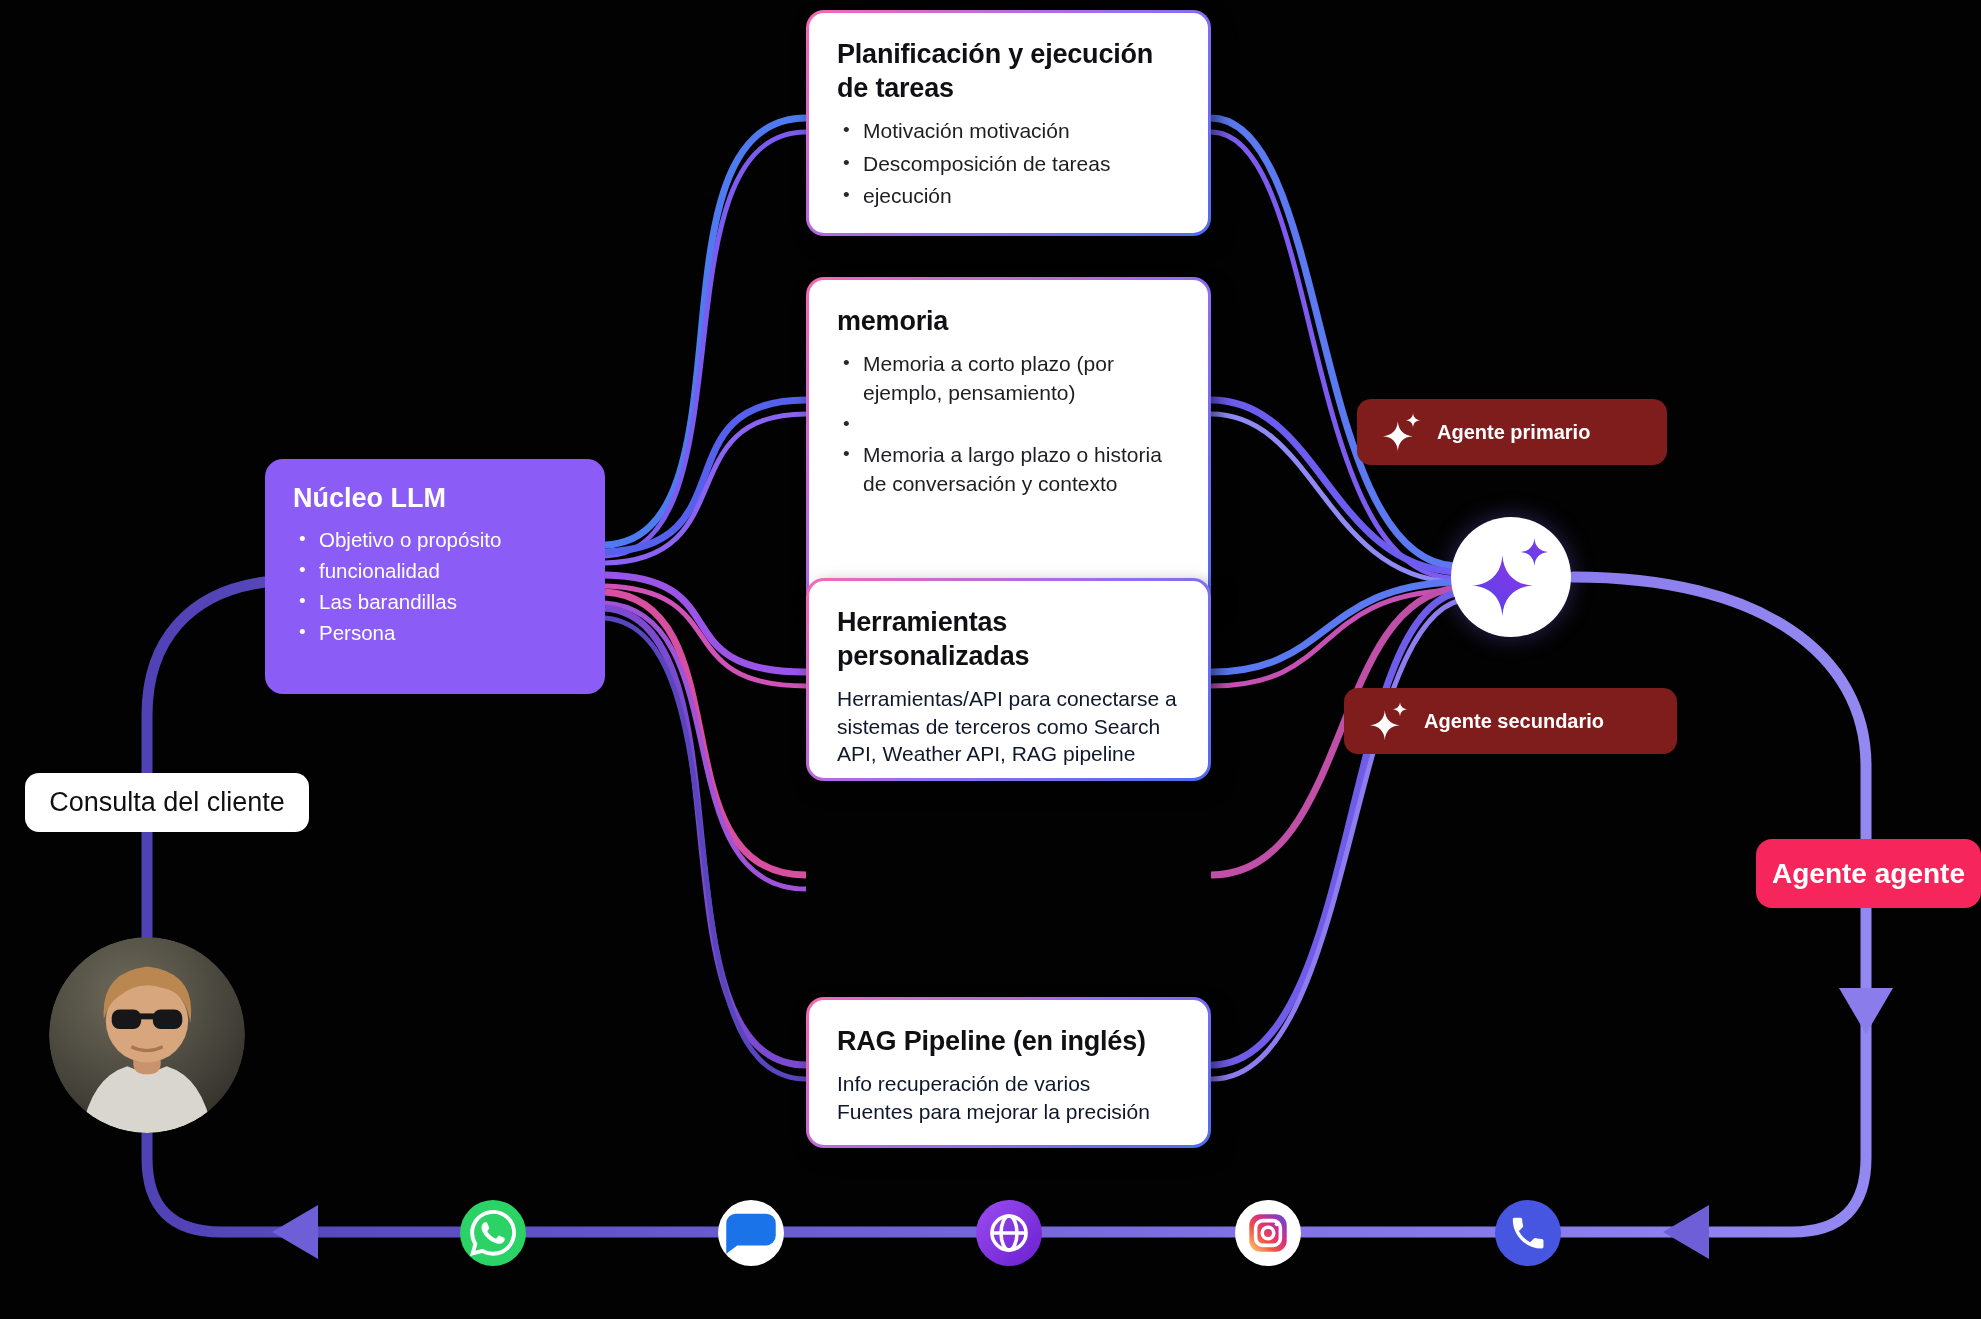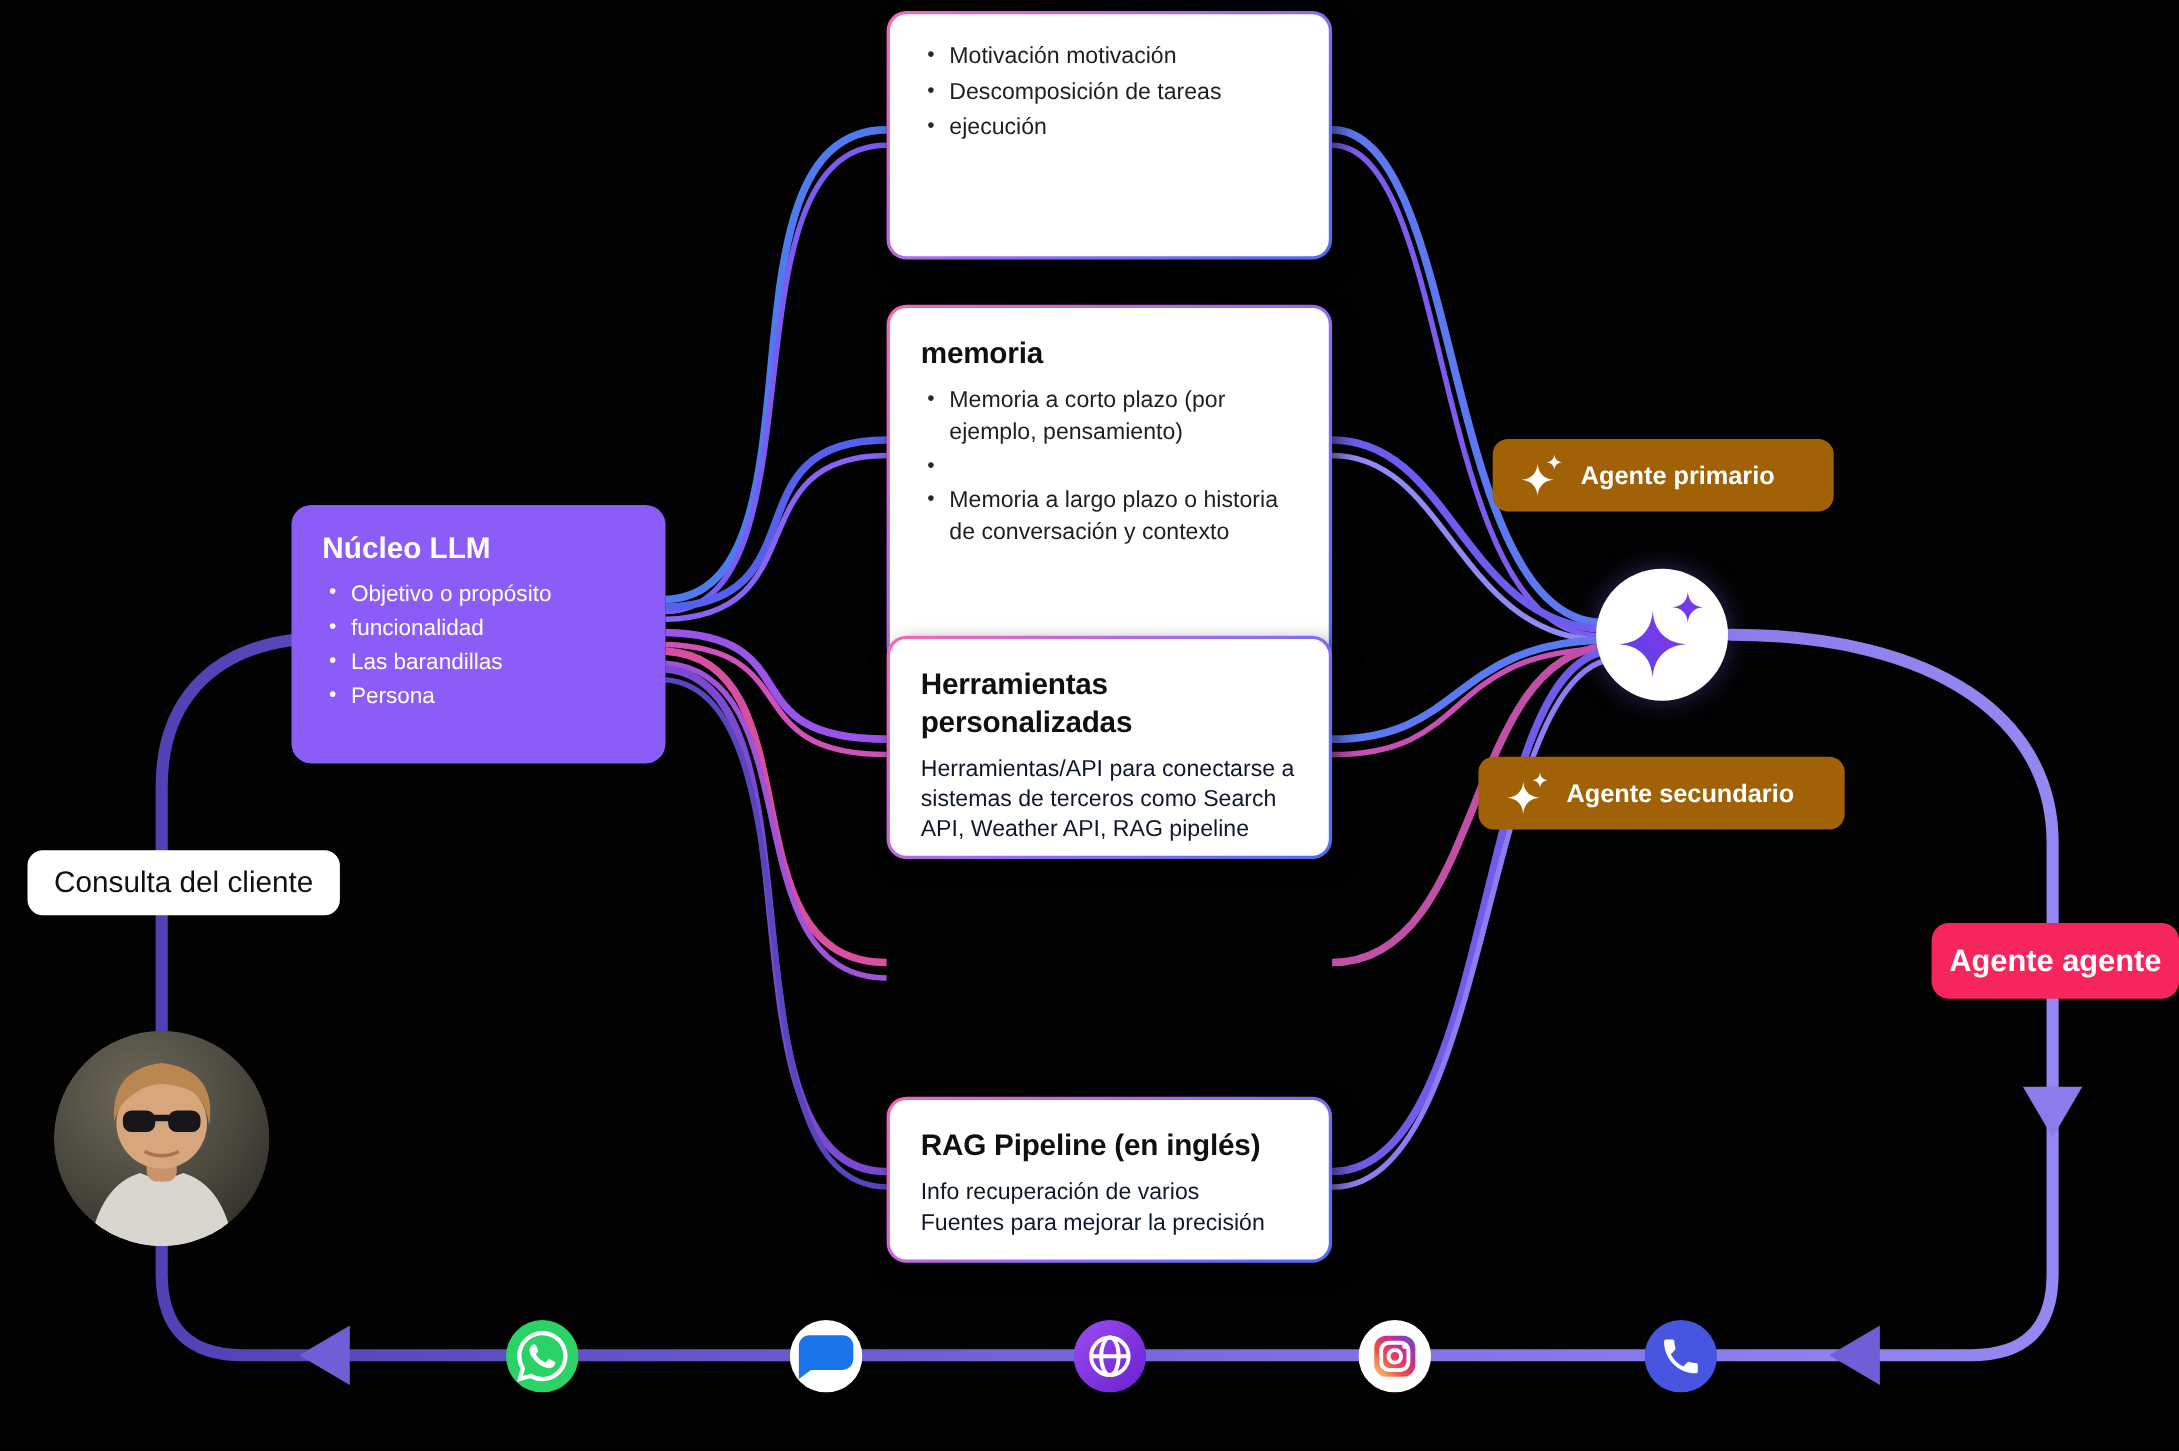--- a/index.html
+++ b/index.html
@@ -26,22 +26,22 @@
   
   .llm-card{position:absolute;left:265px;top:459px;width:340px;height:235px;box-sizing:border-box;
             background:#8b5cf6;border-radius:18px;padding:24px 28px;color:#fff;}
   .llm-title{font-size:27px;font-weight:600;margin-bottom:12px;}
   .llm-card .bullets li{color:#fff;font-size:20.5px;margin-bottom:3px;}
   .llm-card .bullets li::before{color:#fff;}
 
   
   .query-pill{position:absolute;left:25px;top:773px;width:284px;height:59px;background:#fff;border-radius:14px;
               display:flex;align-items:center;justify-content:center;font-size:27px;font-weight:500;color:#101014;}
-  .agent-pill{position:absolute;background:#a16207;border-radius:14px;height:66px;display:flex;align-items:center;
-              gap:16px;padding:0 26px;box-sizing:border-box;color:#fff;font-size:23px;font-weight:700;}
+  .agent-pill{position:absolute;background:#7f1d1d;border-radius:14px;height:66px;display:flex;align-items:center;
+              gap:16px;padding:0 26px;box-sizing:border-box;color:#fff;font-size:20px;font-weight:700;}
   .pill-primary{left:1357px;top:399px;width:310px;}
   .pill-secondary{left:1344px;top:688px;width:333px;}
   .pill-red{position:absolute;right:0;top:839px;width:225px;height:69px;background:#F6265C;border-radius:16px 0 0 16px;
             display:flex;align-items:center;justify-content:center;color:#fff;font-size:28px;font-weight:700;
             border-radius:16px;}
   .sparkle{display:flex;width:38px;height:38px;}
   .sparkle svg{width:100%;height:100%;}
 
   
   .hub{position:absolute;left:1451px;top:517px;width:120px;height:120px;background:#fff;border-radius:50%;
@@ -99,20 +99,21 @@
     <path d="M 1211 1065 C 1360 1065 1340 610 1460 592" fill="none" stroke="#6F5CE8" stroke-width="7"></path>
     <path d="M 1211 1079 C 1355 1082 1348 622 1462 600" fill="none" stroke="#8F7CF0" stroke-width="5"></path>
 
     <polygon points="272,1232 318,1205 318,1259" fill="#6F5FD6"></polygon>
     <polygon points="1663,1232 1709,1205 1709,1259" fill="#6F5FD6"></polygon>
     <polygon points="1866,1034 1839,988 1893,988" fill="#8B7CEB"></polygon>
   </svg>
 
   <div class="card c1">
     <div class="card-inner">
+      <div class="card-title">Planificación y ejecución de tareas</div>
       <ul class="bullets">
         <li>Motivación motivación</li>
         <li>Descomposición de tareas</li>
         <li>ejecución</li>
       </ul>
     </div>
   </div>
 
   <div class="card c2">
     <div class="card-inner">

